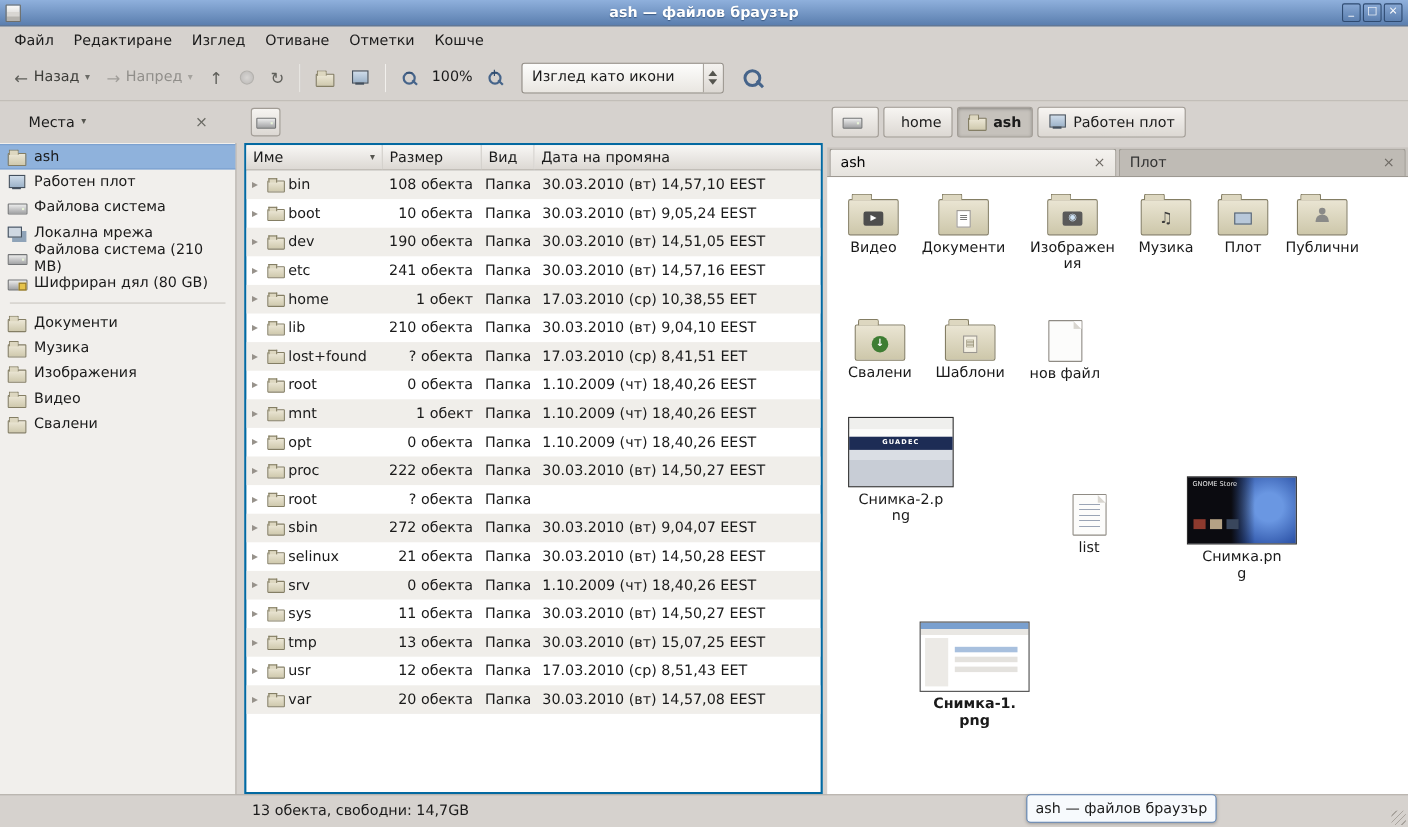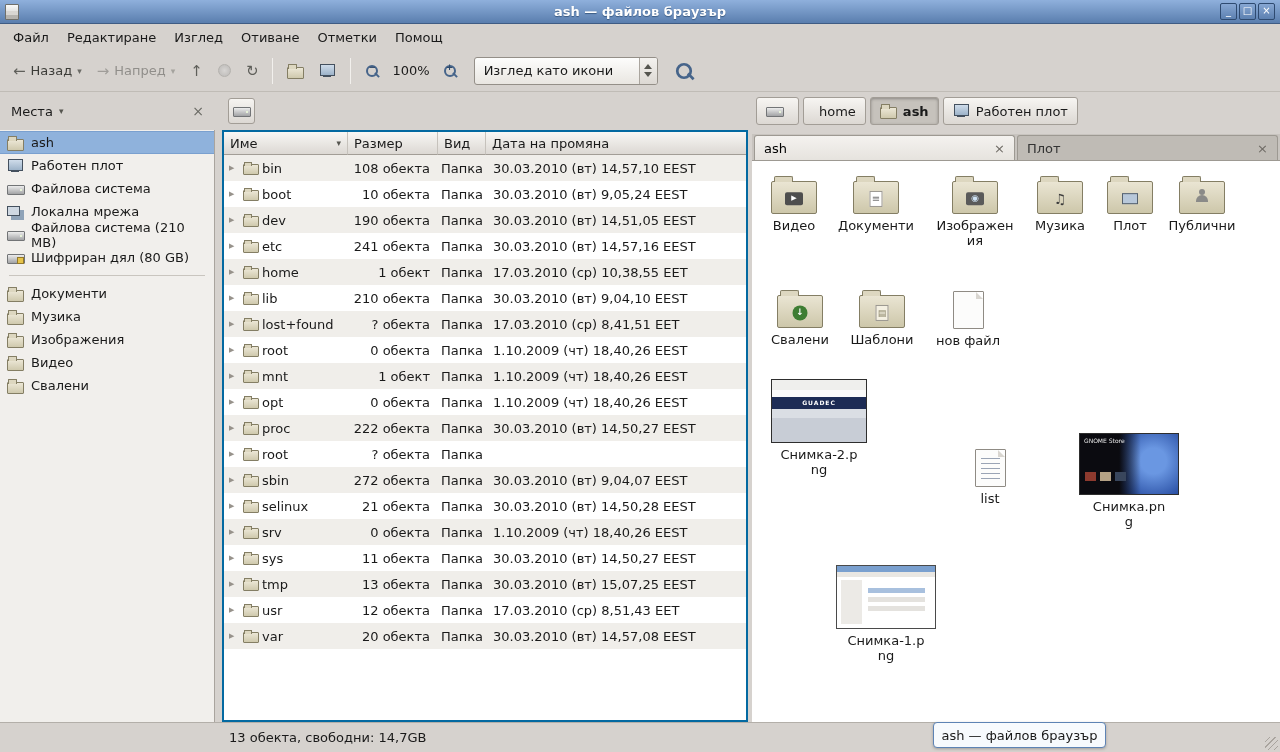--- a/index.html
+++ b/index.html
@@ -53,21 +53,21 @@
   .spin { width:18px; align-self:stretch; border-left:1px solid #aaa59e; display:flex;
     flex-direction:column; align-items:center; justify-content:center; gap:3px;
     background:linear-gradient(#f4f2ef,#dcd8d3); }
   .spin i { display:block; width:0; height:0; border-left:4px solid transparent; border-right:4px solid transparent; }
   .spin .up { border-bottom:5px solid #55554f; }
   .spin .down { border-top:5px solid #55554f; }
 
   
   .pathrow { position:relative; height:38px; }
   .side-header { position:absolute; left:0; top:0; bottom:0; width:215px;
-    display:flex; align-items:center; gap:6px; padding:0 11px; }
+    display:flex; align-items:center; gap:6px; padding:0 26px; }
   .hdr-arrow { font-size:9px; color:#55554f; }
   .hdr-close { margin-left:auto; color:#6a6a64; font-size:14px; }
   .root-btn { position:absolute; left:228px; top:6px; width:27px; height:26px;
     background:linear-gradient(#f6f4f1,#dcd8d3); border:1px solid #a29d96; border-radius:3px;
     display:flex; align-items:center; justify-content:center; }
   .breadcrumbs { position:absolute; left:756px; top:5px; display:flex; gap:4px; align-items:center; }
   .crumb { height:28px; display:flex; align-items:center; gap:6px; padding:0 9px;
     background:linear-gradient(#f7f5f2,#dcd8d3); border:1px solid #a29d96; border-radius:3px; }
   .crumb.active { background:#c6c2bc; box-shadow:inset 0 1px 3px rgba(0,0,0,.3); font-weight:bold; }
 
@@ -145,21 +145,21 @@
   .canvas div.ic-item:nth-of-type(3)  { left:183px; top:12px; }
   .canvas div.ic-item:nth-of-type(4)  { left:268px; top:12px; }
   .canvas div.ic-item:nth-of-type(5)  { left:338px; top:12px; }
   .canvas div.ic-item:nth-of-type(6)  { left:410px; top:12px; }
   .canvas div.ic-item:nth-of-type(7)  { left:8px;   top:126px; }
   .canvas div.ic-item:nth-of-type(8)  { left:90px;  top:126px; }
   .canvas div.ic-item:nth-of-type(9)  { left:176px; top:126px; }
   .canvas div.ic-item:nth-of-type(10) { left:14px;  top:218px; width:106px; }
   .canvas div.ic-item:nth-of-type(11) { left:198px; top:284px;justify-content:flex-end; }
   .canvas div.ic-item:nth-of-type(12) { left:324px; top:272px; width:106px; }
-  .canvas div.ic-item:nth-of-type(13) { left:81px;  top:404px; width:106px; }
+  .canvas div.ic-item:nth-of-type(13) { left:81px;  top:404px; width:106px;font-weight:bold; }
 
   
   .shape { position:relative; display:block; }
   .shape.folder { width:46px; height:33px; margin-top:8px;
     background:linear-gradient(#eae5d3,#cdc7aa); border:1px solid #847e64; border-radius:2px; }
   .shape.folder::before { content:""; position:absolute; top:-6px; left:2px; width:17px; height:5px;
     background:#ddd7c0; border:1px solid #847e64; border-bottom:none; border-radius:2px 2px 0 0; }
   .shape.file-blank,.shape.file-text { width:31px; height:38px; margin-top:4px;
     background:#fcfcfb; border:1px solid #8f8b84; border-radius:1px; }
   .shape.file-blank::before,.shape.file-text::before { content:""; position:absolute; top:0; right:0;
@@ -232,21 +232,21 @@
     <span class="menu-item">Файл</span>
 
     <span class="menu-item">Редактиране</span>
 
     <span class="menu-item">Изглед</span>
 
     <span class="menu-item">Отиване</span>
 
     <span class="menu-item">Отметки</span>
 
-    <span class="menu-item">Помощ</span>
+    <span class="menu-item">Кошче</span>
   </div>
 
 <div class="toolbar">
   <div class="tbtn">
     <span class="tb-arrow">←</span>
     <span>Назад</span>
     <span class="tb-drop">▾</span>
   </div>
   <div class="tbtn disabled">
     <span class="tb-arrow">→</span>

